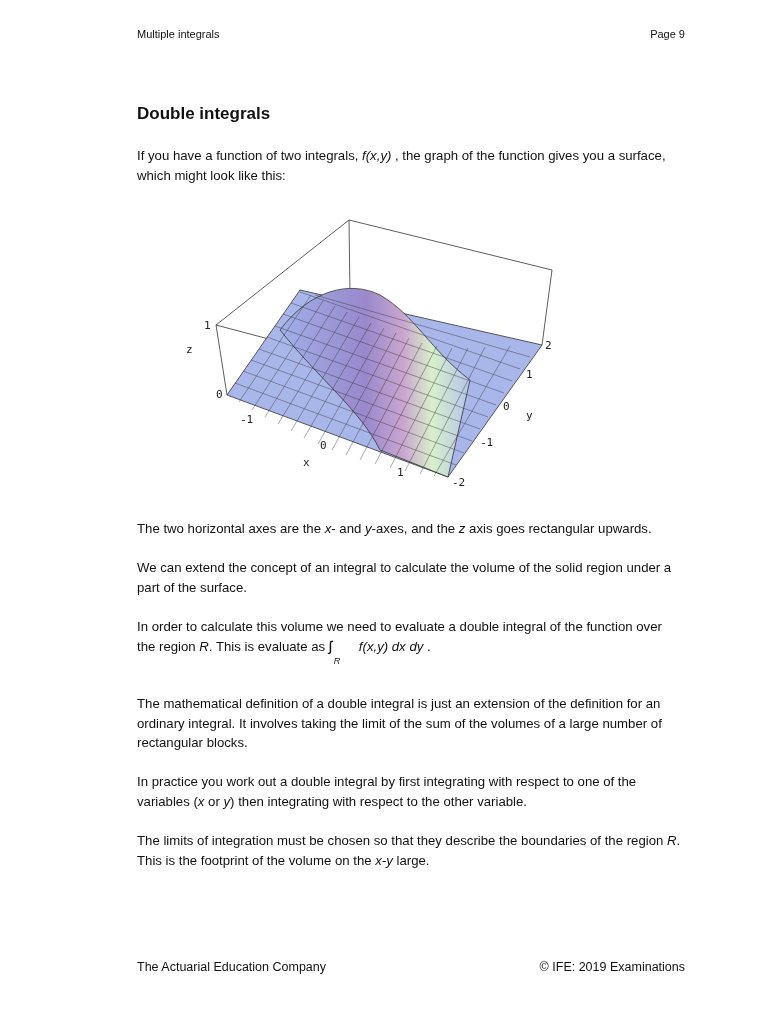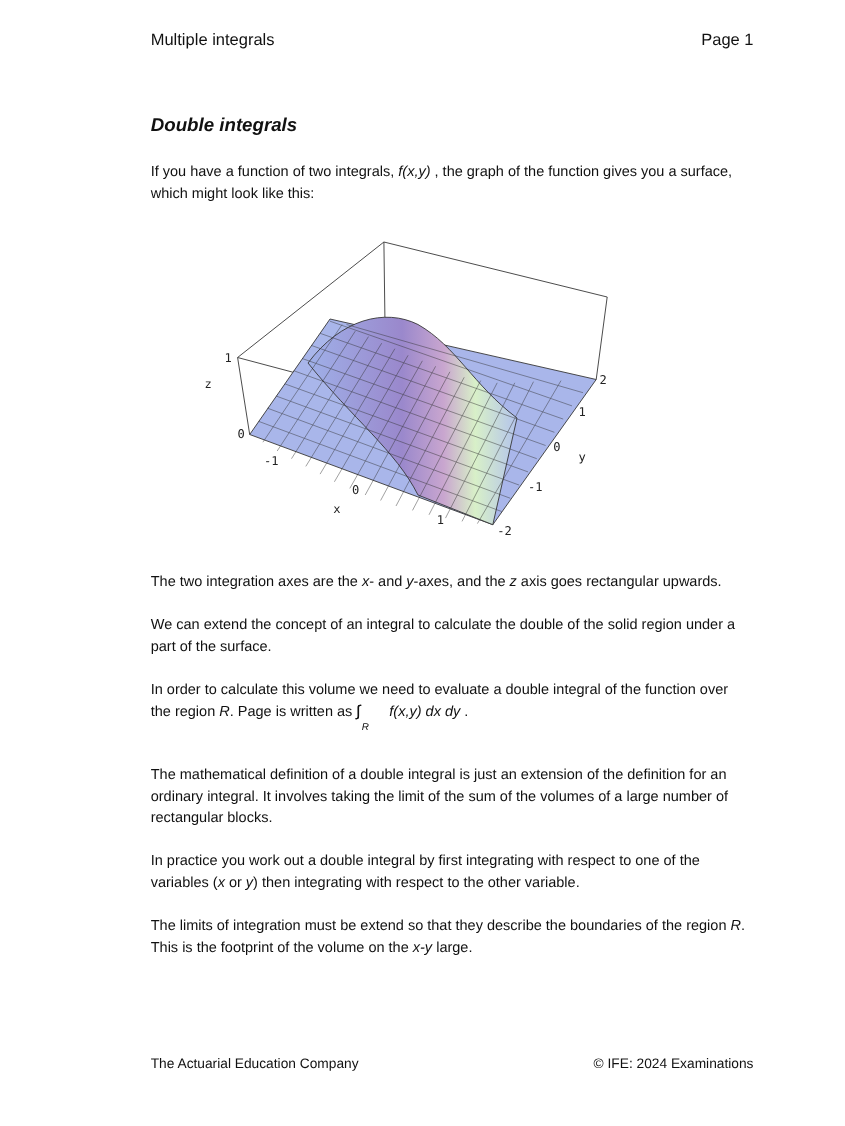--- a/index.html
+++ b/index.html
@@ -1,34 +1,34 @@
 <!DOCTYPE html>
 <html><head>
 <meta charset="utf-8">
 <style>
   html, body { margin:0; padding:0; background:#ffffff; }
   body { width:768px; height:1024px; position:relative; overflow:hidden;
          font-family:"Liberation Sans", sans-serif; color:#111; }
-  .hdr { position:absolute; top:28px; left:137px; right:83px; font-size:15px; display:flex; justify-content:space-between; }
+  .hdr { position:absolute; top:28px; left:137px; right:83px; font-size:11px; display:flex; justify-content:space-between; }
   .ftr { position:absolute; top:960px; left:137px; right:83px; font-size:12.5px; display:flex; justify-content:space-between; }
-  .title { position:absolute; top:104px; left:137px; font-size:17px; font-weight:bold; font-style:italic; }
+  .title { position:absolute; top:104px; left:137px; font-size:17px; font-weight:bold; }
   .para { position:absolute; left:137px; width:545px; font-size:13.2px; line-height:19.5px; }
   .para i { font-style:italic; }
   .figure { position:absolute; left:180px; top:210px; width:390px; height:290px; }
   .int { display:inline-block; position:relative; width:30px; }
   .int .sym { font-style:normal; font-size:14px; letter-spacing:-4px; }
   .int .sub { position:absolute; left:5px; top:15px; font-size:9px; font-style:italic; }
   .mono { font-family:"DejaVu Sans Mono", monospace; }
 </style>
 </head>
 <body>
 
 <div class="hdr">
   <span>Multiple integrals</span>
-  <span>Page 1</span>
+  <span>Page 9</span>
 </div>
 
 <div class="title">Double integrals</div>
 
 <div class="para" style="top:146px">
   <span>If you have a function of two integrals, </span><i>f(x,y)</i><span> , the graph of the function gives you a surface, which might look like this:</span>
 </div>
 
 <div class="figure">
   <svg width="390" height="290" viewBox="0 0 390 290" xmlns="http://www.w3.org/2000/svg">
@@ -96,35 +96,35 @@
       <text x="300" y="236">-1</text>
       <text x="323" y="200">0</text>
       <text x="346" y="168">1</text>
       <text x="365" y="139">2</text>
       <text x="346" y="209">y</text>
     </g>
   </svg>
 </div>
 
 <div class="para" style="top:519px">
-  <span>The two integration axes are the </span><i>x</i><span>- and </span><i>y</i><span>-axes, and the </span><i>z</i><span> axis goes rectangular upwards.</span>
+  <span>The two horizontal axes are the </span><i>x</i><span>- and </span><i>y</i><span>-axes, and the </span><i>z</i><span> axis goes rectangular upwards.</span>
 </div>
 
-<div class="para" style="top:558px">We can extend the concept of an integral to calculate the double of the solid region under a part of the surface.</div>
+<div class="para" style="top:558px">We can extend the concept of an integral to calculate the volume of the solid region under a part of the surface.</div>
 
 <div class="para" style="top:617px">
-  <span>In order to calculate this volume we need to evaluate a double integral of the function over the region </span><i>R</i><span>.  Page is written as </span><span class="int"><span class="sym">∫∫</span><span class="sub">R</span></span><i>f(x,y) dx dy</i><span> .</span>
+  <span>In order to calculate this volume we need to evaluate a double integral of the function over the region </span><i>R</i><span>.  This is evaluate as </span><span class="int"><span class="sym">∫∫</span><span class="sub">R</span></span><i>f(x,y) dx dy</i><span> .</span>
 </div>
 
 <div class="para" style="top:694px">The mathematical definition of a double integral is just an extension of the definition for an ordinary integral.  It involves taking the limit of the sum of the volumes of a large number of rectangular blocks.</div>
 
 <div class="para" style="top:772px">
   <span>In practice you work out a double integral by first integrating with respect to one of the variables (</span><i>x</i><span> or </span><i>y</i><span>) then integrating with respect to the other variable.</span>
 </div>
 
 <div class="para" style="top:831px">
-  <span>The limits of integration must be extend so that they describe the boundaries of the region </span><i>R</i><span>.  This is the footprint of the volume on the </span><i>x-y</i><span> large.</span>
+  <span>The limits of integration must be chosen so that they describe the boundaries of the region </span><i>R</i><span>.  This is the footprint of the volume on the </span><i>x-y</i><span> large.</span>
 </div>
 
 <div class="ftr">
   <span>The Actuarial Education Company</span>
-  <span>© IFE: 2024 Examinations</span>
+  <span>© IFE: 2019 Examinations</span>
 </div>
 
 </body></html>

